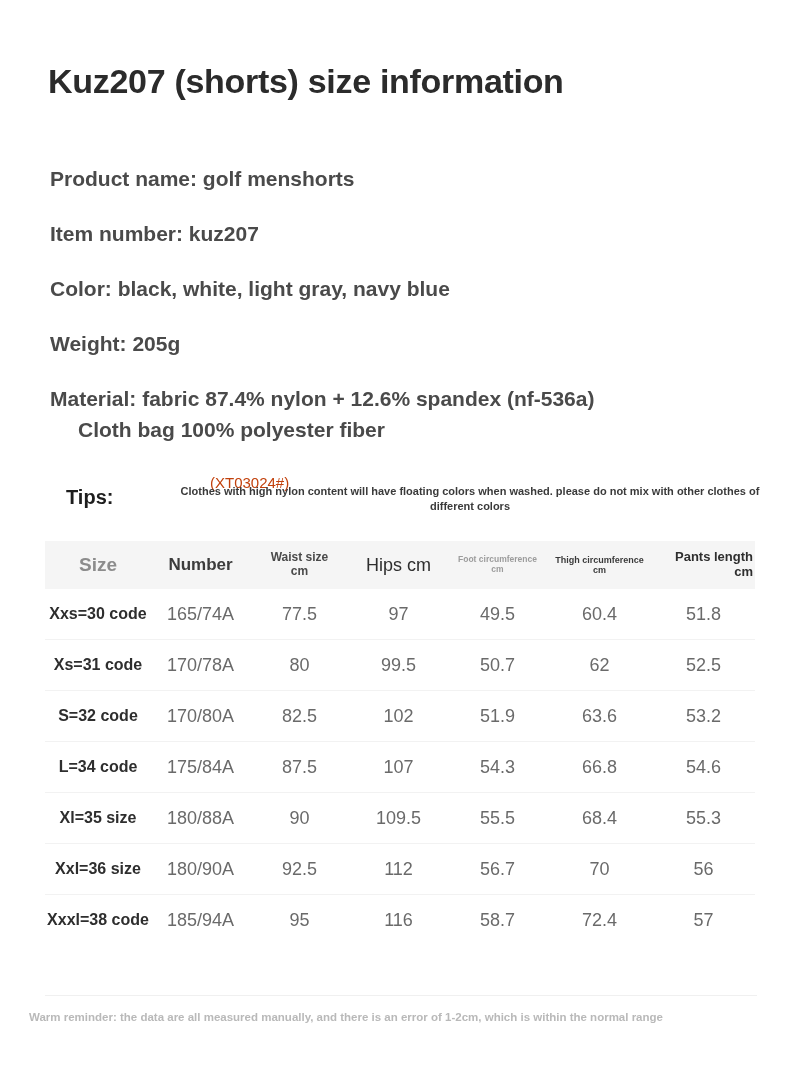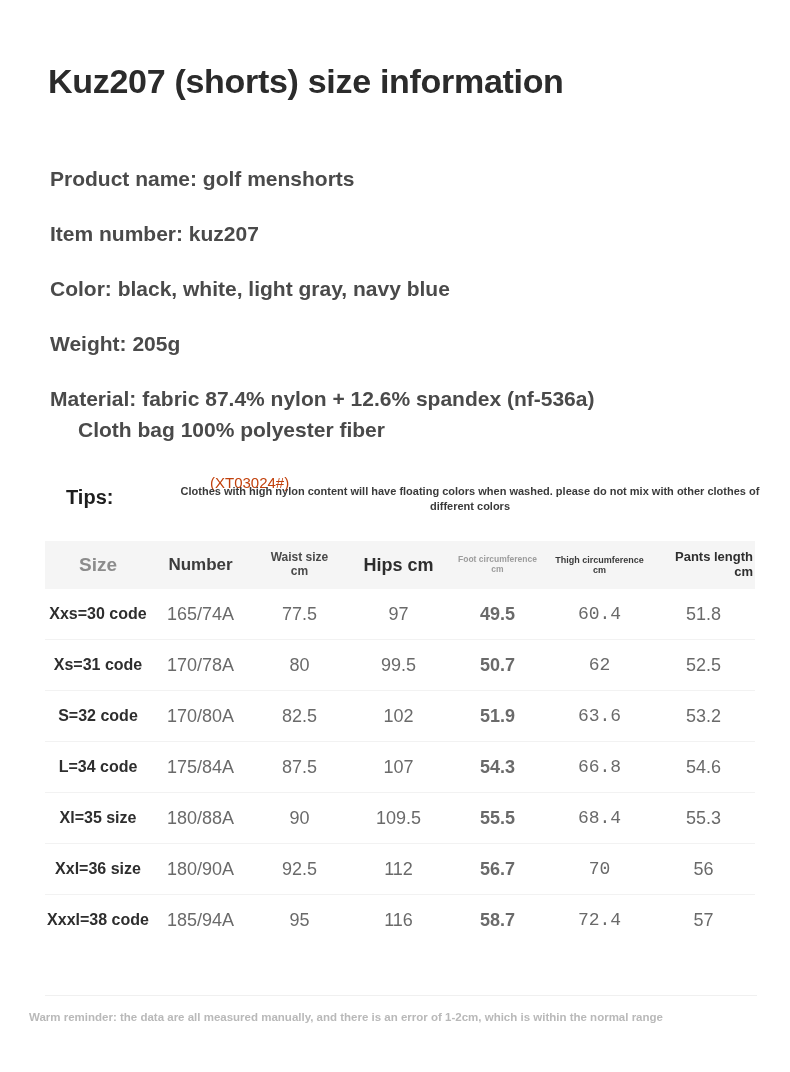--- a/index.html
+++ b/index.html
@@ -115,21 +115,21 @@
   }
   .th {
     text-align: center;
     line-height: 1.15;
     box-sizing: border-box;
     padding: 0 2px;
   }
   .th-size     { width: 106px; font-size: 19px; font-weight: bold; color: #8c8c8c; }
   .th-number   { width: 99px;  font-size: 17px; font-weight: bold; color: #3c3c3c; }
   .th-waist    { width: 99px;  font-size: 12px; font-weight: bold; color: #4a4a4a; }
-  .th-hips     { width: 99px;  font-size: 18px; font-weight: bold; color: #2e2e2e; }
+  .th-hips     { width: 99px;  font-size: 18px; font-weight: normal; color: #2e2e2e; }
   .th-foot     { width: 99px;  font-size:  8.5px; font-weight: bold; color: #9c9c9c; }
   .th-thigh    { width: 105px; font-size:  9px;  font-weight: bold; color: #3a3a3a; }
   .th-pants    { width: 103px; font-size: 13px; font-weight: bold; color: #2e2e2e; text-align: right; }
 
   .tbody { width: 100%; }
   .trow {
     display: flex;
     height: 50px;
     align-items: center;
     border-bottom: 1px solid #f2f2f2;
@@ -145,22 +145,22 @@
   }
   .td-size {
     width: 106px;
     font-size: 16px;
     font-weight: bold;
     color: #2e2e2e;
   }
   .td-number { width: 99px; }
   .td-waist  { width: 99px; }
   .td-hips   { width: 99px; }
-  .td-foot   { width: 99px; font-weight: bold; }
-  .td-thigh  { width: 105px; font-family: Liberation Mono, monospace; }
+  .td-foot   { width: 99px; }
+  .td-thigh  { width: 105px; }
   .td-pants  { width: 103px; }
 
   .table-bottom-rule {
     position: absolute;
     left: 45px;
     top: 995px;
     width: 712px;
     height: 1px;
     background: #f0f0f0;
   }

